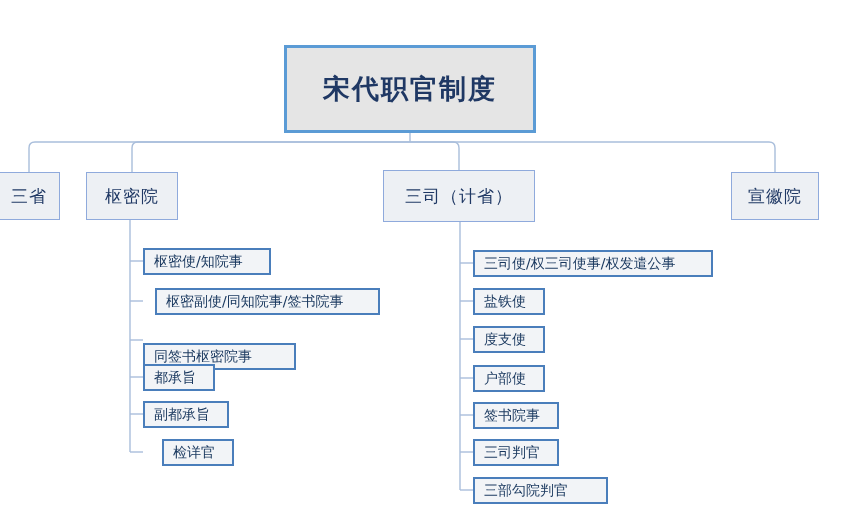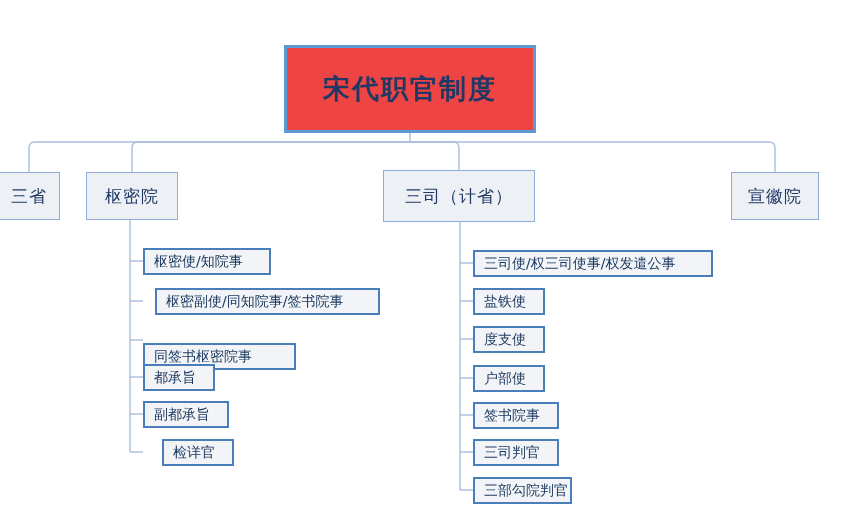--- a/index.html
+++ b/index.html
@@ -28,21 +28,21 @@
     height: 528px;
   }
 
   
   .node-root {
     position: absolute;
     left: 284px;
     top: 45px;
     width: 252px;
     height: 88px;
-    background: #ef4444;
+    background: #e5e5e5;
     border: 3px solid #5B9BD5;
     display: flex;
     align-items: center;
     justify-content: center;
     z-index: 5;
   }
   .node-root .label {
     font-size: 27px;
     font-weight: bold;
     color: #1F3864;
@@ -169,17 +169,17 @@
   </div>
   <div class="node-leaf" style="left:473px; top:365px; width:72px;">
     <span class="label">户部使</span>
   </div>
   <div class="node-leaf" style="left:473px; top:402px; width:86px;">
     <span class="label">签书院事</span>
   </div>
   <div class="node-leaf" style="left:473px; top:439px; width:86px;">
     <span class="label">三司判官</span>
   </div>
-  <div class="node-leaf" style="left:473px; top:477px; width:99px;">
+  <div class="node-leaf" style="left:473px; top:477px; width:135px;">
     <span class="label">三部勾院判官</span>
   </div>
 
 </div>
 
 </body></html>

